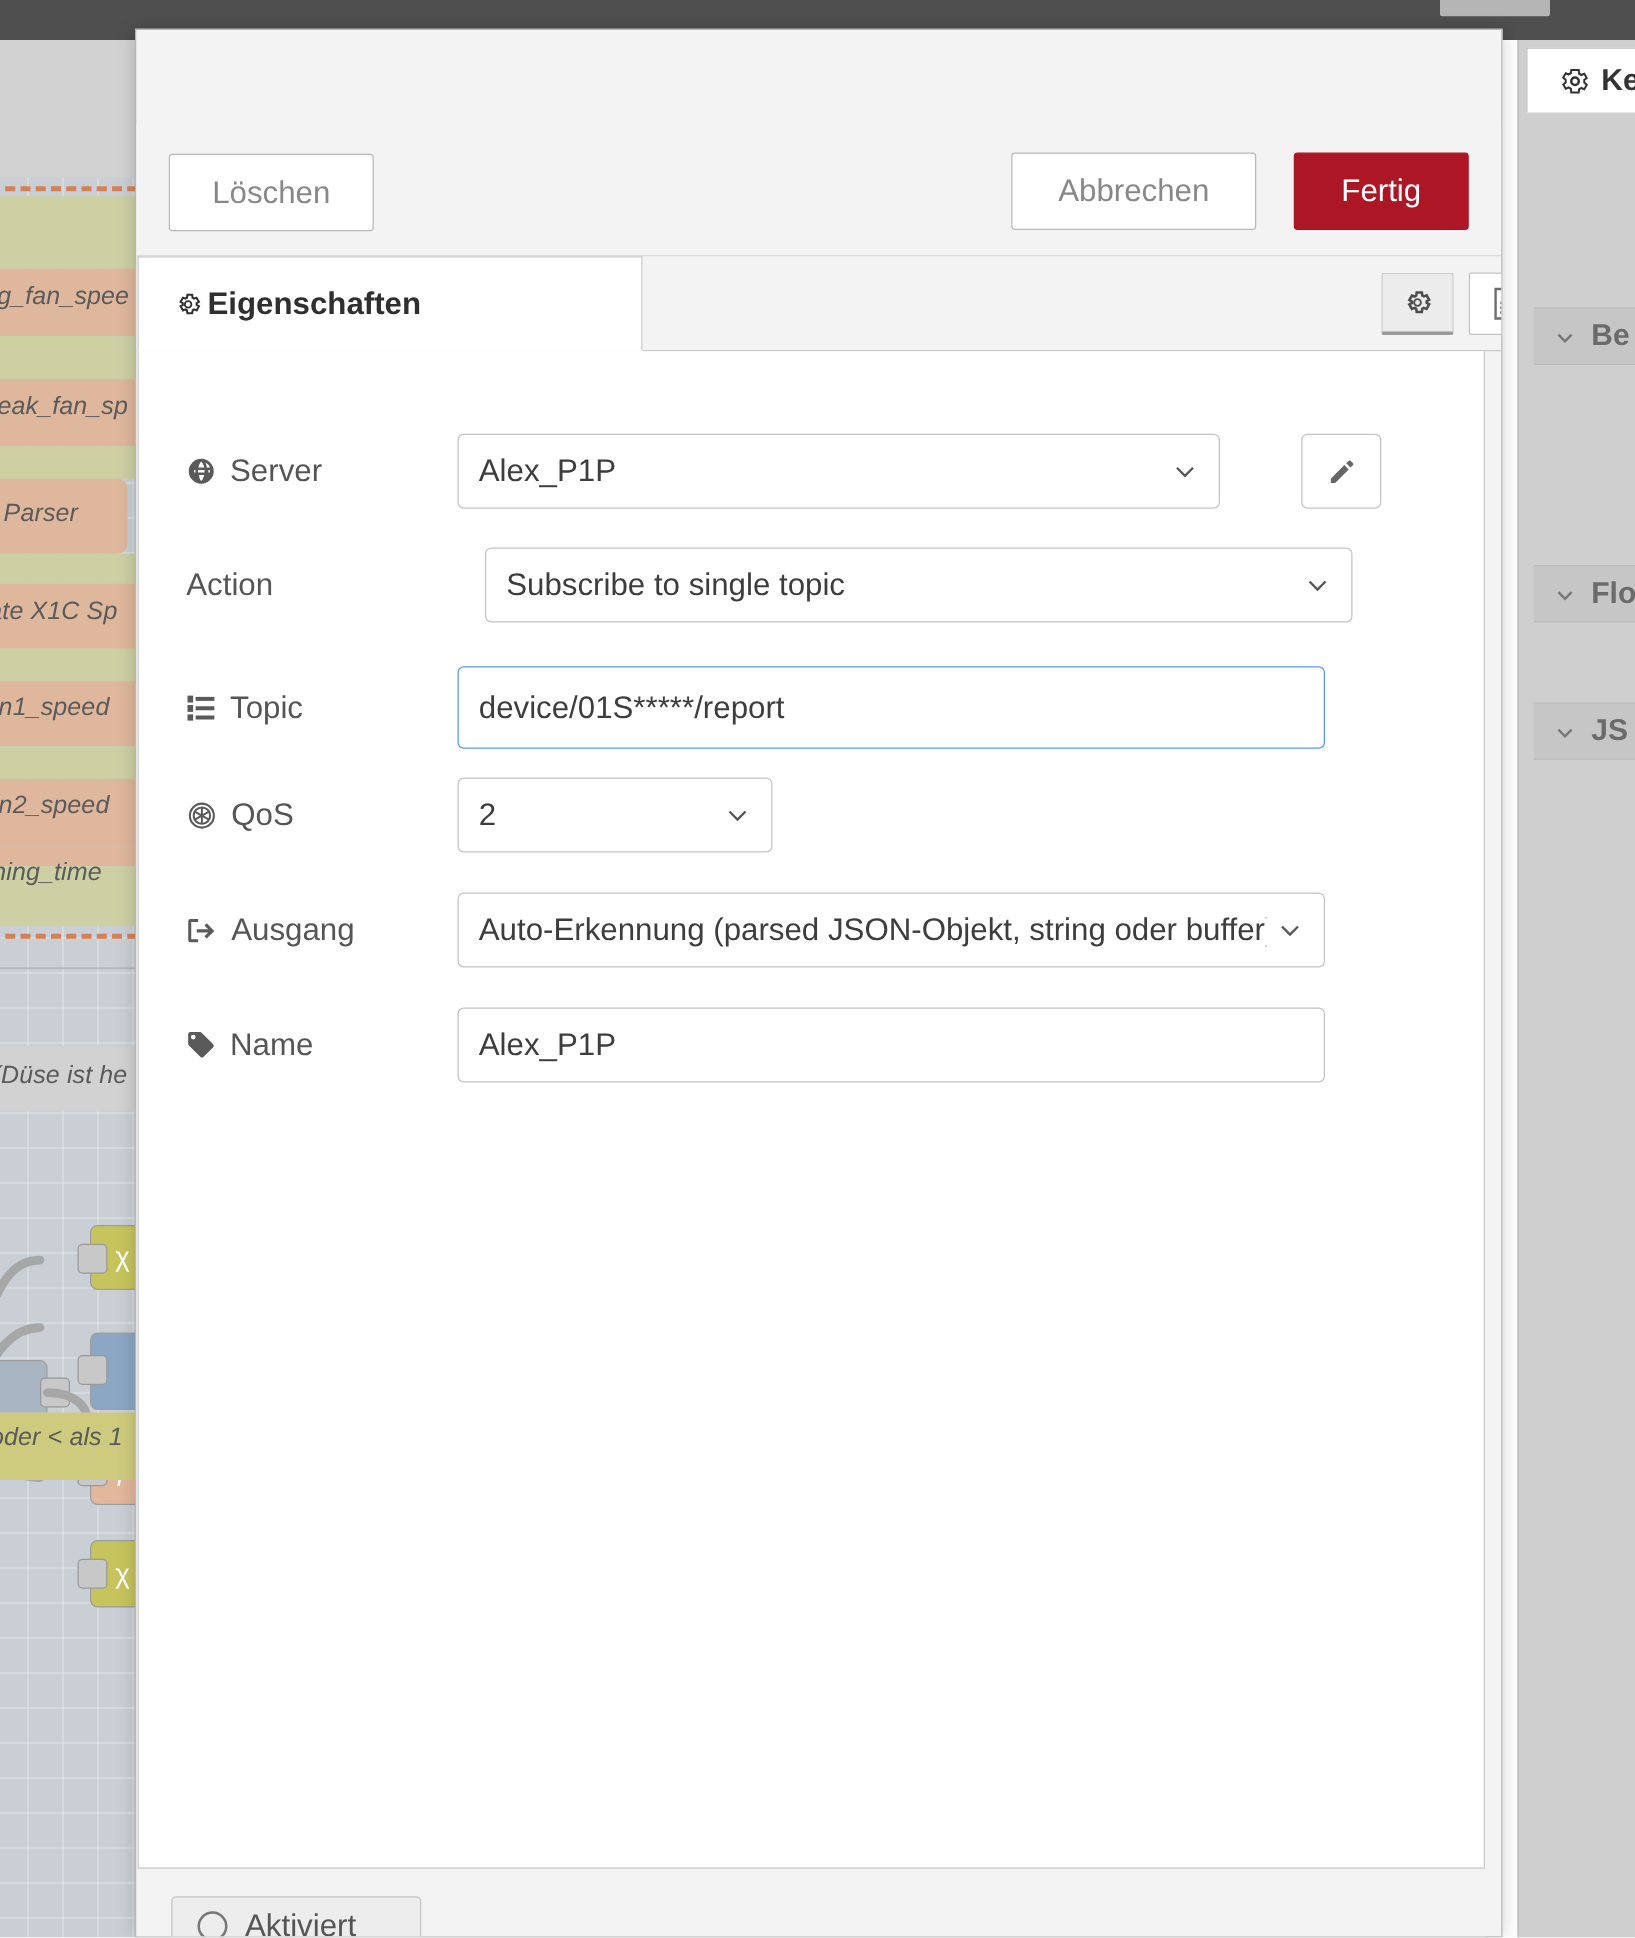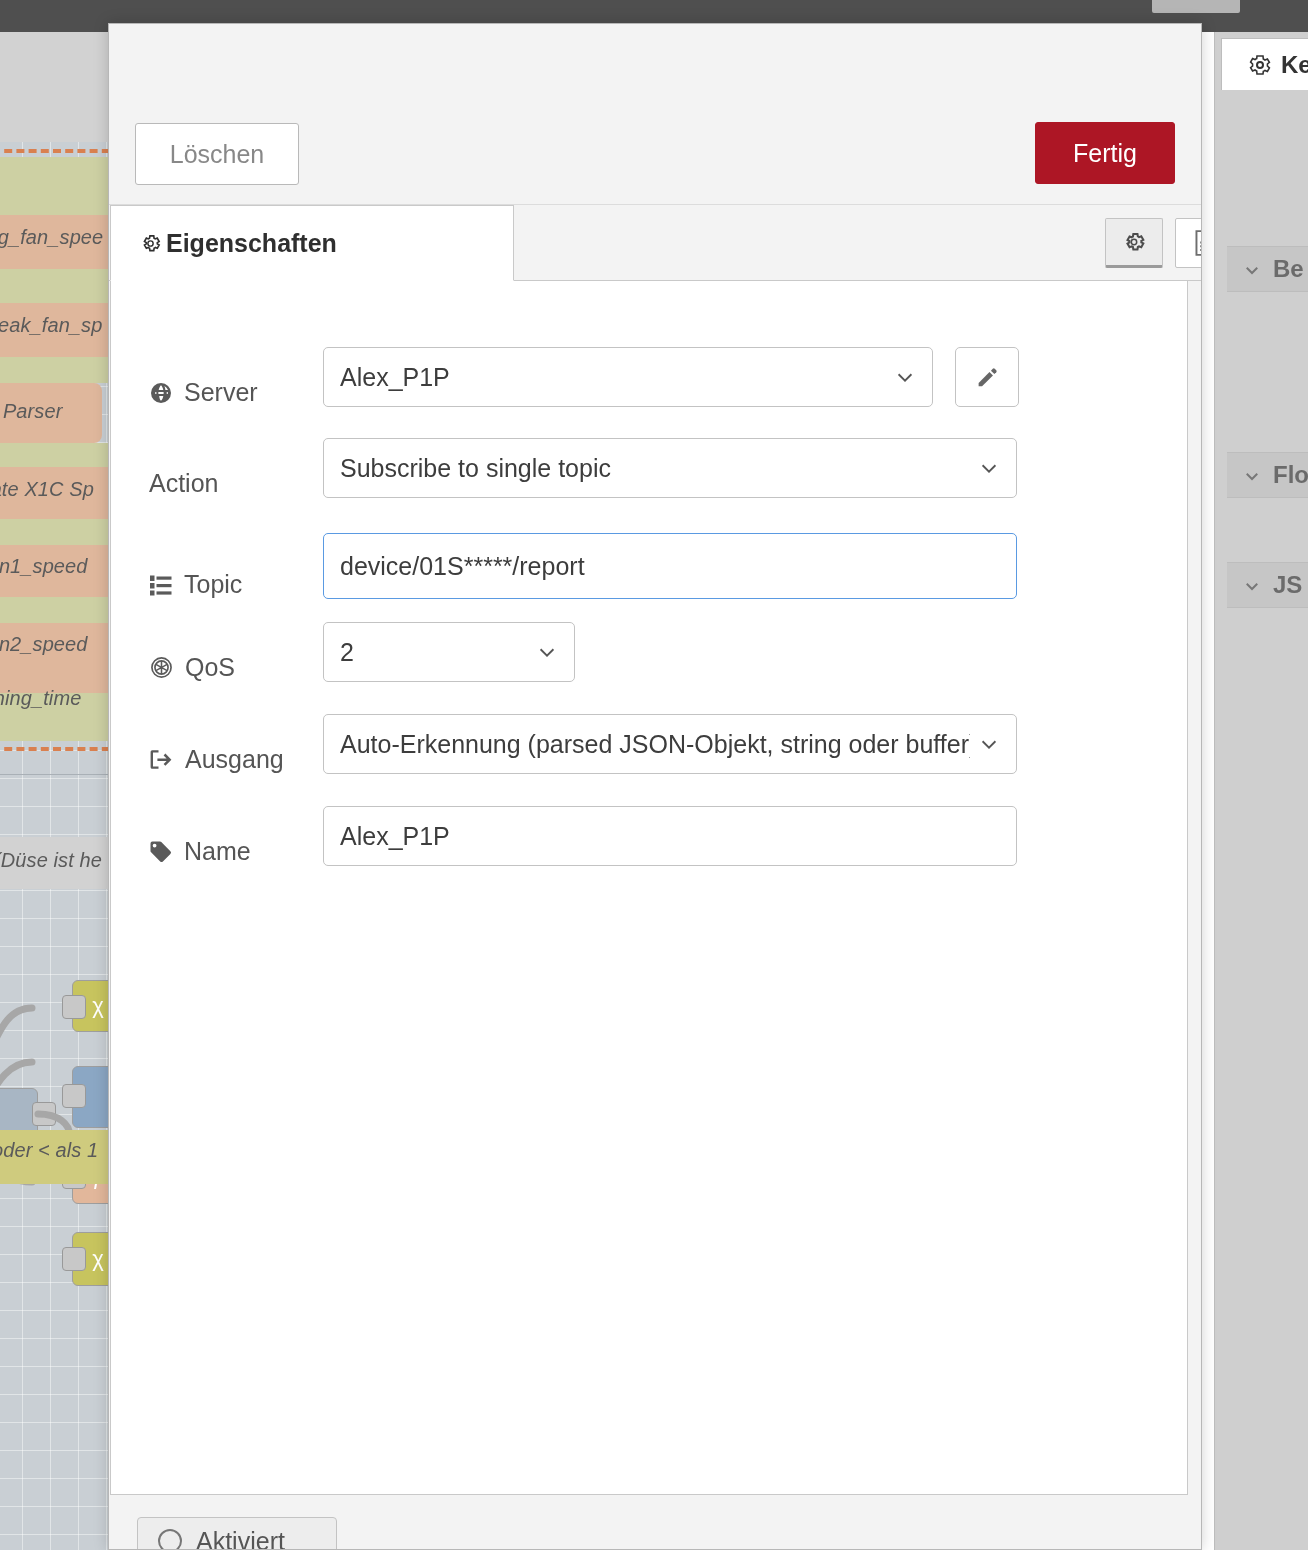--- a/index.html
+++ b/index.html
@@ -177,21 +177,21 @@
   .dlg-body {
     position: absolute; left: 1px; top: 257px; width: 1078px; height: 1213px;
     background: #ffffff;
     border-left: 1px solid #c9c9c9;
     border-right: 1px solid #c9c9c9;
     box-sizing: border-box;
     overflow: hidden;
   }
   .form-row {
     position: absolute; left: 0; width: 100%;
-    display: flex; align-items: flex-end;
+    display: flex; align-items: center; gap: 43px;
   }
   .form-label {
     width: 212px; flex: none;
     display: flex; align-items: center; gap: 11px;
     font-size: 25px; color: #555;
     padding-left: 38px; box-sizing: border-box;
   }
   .ctrl {
     box-sizing: border-box;
     border: 1px solid #c3c3c3;
@@ -342,20 +342,21 @@
       </span>
       <span>JS</span>
     </div>
   </div>
 
   <div class="dialog">
 
 
     <div class="dlg-toolbar">
       <div class="btn btn-delete">Löschen</div>
+      <div class="btn btn-cancel">Abbrechen</div>
       <div class="btn btn-done">Fertig</div>
     </div>
 
     <div class="tabs-row">
       <div class="tab-active">
         <span>
           <svg width="23" height="23" viewBox="0 0 24 24" fill="#2f2f2f">
             <path d="M12 15.5A3.5 3.5 0 1112 8.5a3.5 3.5 0 010 7zm0-5.5a2 2 0 100 4 2 2 0 000-4z"></path>
             <path d="M21 13.5l-1.9-1.1c.05-.46.05-.92 0-1.38L21 9.9l-2-3.5-2.1.8a7.3 7.3 0 00-1.2-.7L15.4 4h-4L11 6.5c-.42.18-.82.41-1.2.7L7.7 6.4l-2 3.5 1.9 1.12c-.05.46-.05.92 0 1.38L5.7 13.5l2 3.5 2.1-.8c.38.29.78.52 1.2.7l.4 2.5h4l.4-2.5c.42-.18.82-.41 1.2-.7l2.1.8z" fill="none" stroke="#2f2f2f" stroke-width="1.7"></path>
           </svg>
@@ -410,21 +411,21 @@
               <path d="M15.3 5.4l1.8-1.8a1.3 1.3 0 011.8 0l1.5 1.5a1.3 1.3 0 010 1.8l-1.8 1.8z"></path>
             </svg>
           </span>
         </div>
       </div>
 
       <div class="form-row" style="top:157px;">
         <div class="form-label">
           <span>Action</span>
         </div>
-        <div class="ctrl" style="width:694px;">
+        <div class="ctrl" style="width:694px;margin-left:22px;">
           <span class="val">Subscribe to single topic</span>
           <span class="chev">
             <svg width="22" height="22" viewBox="0 0 24 24" fill="none" stroke="#555" stroke-width="2">
                 <path d="M5 9l7 7 7-7"></path>
               </svg>
           </span>
         </div>
       </div>
 
       <div class="form-row" style="top:230px;margin-top:22px;">

